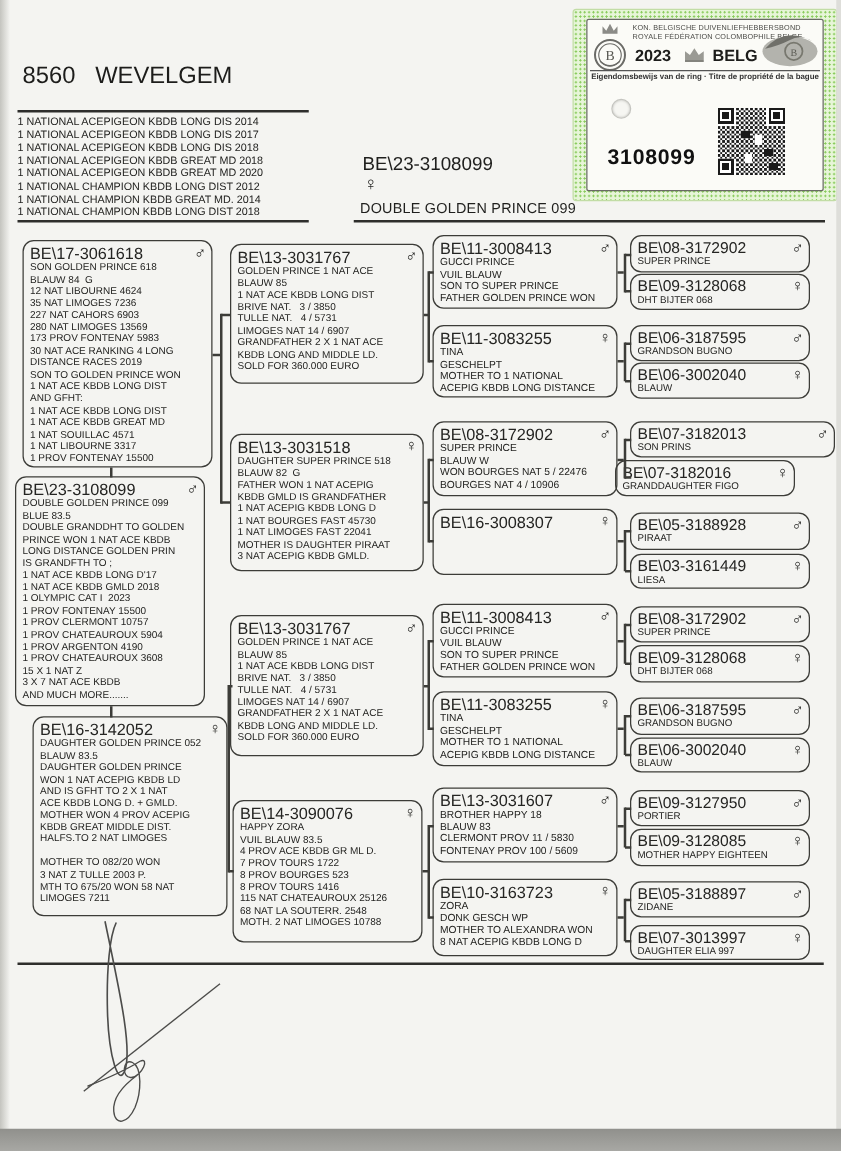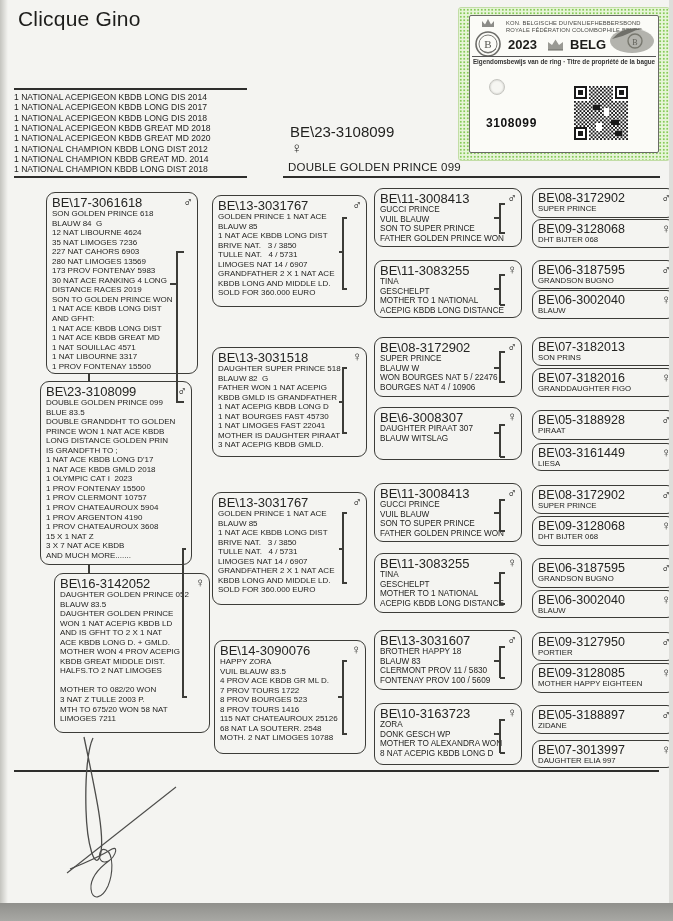--- a/index.html
+++ b/index.html
@@ -12,21 +12,21 @@
   
   .rule{position:absolute;background:#2e2e2c;}
   .ach{font-size:8.6px;line-height:10.35px;color:#2a2a28;white-space:pre;}
   .ach div{white-space:pre;}
   
   .subj-ring{font-size:15px;color:#1f1f1d;}
   .subj-sex{font-size:15px;font-weight:700;color:#1f1f1d;}
   .subj-name{font-size:11.5px;color:#1f1f1d;letter-spacing:.2px;}
   
   .pbox{position:absolute;border:1.6px solid #3c3c38;border-radius:9px;box-sizing:border-box;
-        padding:2px 4px 1px 5px;background:transparent;margin-left:28px;}
+        padding:2px 4px 1px 5px;background:transparent;}
   .phead{display:flex;justify-content:space-between;align-items:flex-start;height:14px;}
   .ring{font-size:13px;color:#242422;white-space:pre;}
   .sex{font-size:13px;font-weight:700;line-height:13px;color:#242422;}
   .bl{white-space:pre;color:#242422;}
   .g1 .bl,.g2 .bl{font-size:8px;line-height:9.55px;}
   .g3 .bl{font-size:8.2px;line-height:9.7px;}
   .g4 .ring{font-size:12.5px;}
   .g4 .bl{font-size:7.8px;line-height:8.5px;}
   .conn{position:absolute;background:#3c3c38;}
   
@@ -36,35 +36,35 @@
            background-size:3.5px 3.5px;border:1px solid #c2ddA6;}
   #sticker-panel{position:absolute;left:10px;top:7px;width:188px;height:136px;background:#fbfbf7;
            border:1.2px solid #6a6a66;border-radius:2px;}
   .fed{position:absolute;left:36px;font-size:5.8px;color:#4a4a46;letter-spacing:.15px;white-space:nowrap;}
   .yearword{position:absolute;font-size:13px;font-weight:700;color:#1c1c1a;}
   .sticker-sub{position:absolute;left:2px;top:42px;width:184px;text-align:center;
            font-size:6.3px;font-weight:700;color:#333;white-space:nowrap;}
   .sticker-div{position:absolute;left:2px;top:40px;width:184px;height:1px;background:#555;}
   #hole{position:absolute;left:19px;top:63px;width:14px;height:14px;border-radius:50%;
         background:#f6f6f2;border:1px solid #c5c5c0;box-shadow:inset 0 0 2px #b9b9b4;}
-  #ringnum{position:absolute;left:16px;top:100px;font-size:12px;font-weight:700;
+  #ringnum{position:absolute;left:16px;top:100px;font-size:17px;font-weight:700;
         letter-spacing:.6px;color:#111;}
   
   #edge-left{position:absolute;left:0;top:0;width:8px;height:921px;
         background:linear-gradient(to right,#c4c4bf,rgba(244,244,241,0));}
   #edge-bottom{position:absolute;left:0;top:903px;width:673px;height:18px;
         background:linear-gradient(to bottom,#90908c,#a8a8a4);}
   #edge-right{position:absolute;left:669px;top:0;width:4px;height:921px;background:#dededa;}
 </style>
 </head>
 <body>
 
 <div id="page">
 
-  <div class="abs owner-name" style="left:18px;top:7px">Clicque Gino</div>
+  <div class="abs owner-line" style="left:18px;top:50px">8560   WEVELGEM</div>
 
   <div class="rule" style="left:14px;top:88px;width:233px;height:1.5px"></div>
   <div class="abs ach" style="left:14px;top:92px"><div class="bl">1 NATIONAL ACEPIGEON KBDB LONG DIS 2014</div><div class="bl">1 NATIONAL ACEPIGEON KBDB LONG DIS 2017</div><div class="bl">1 NATIONAL ACEPIGEON KBDB LONG DIS 2018</div><div class="bl">1 NATIONAL ACEPIGEON KBDB GREAT MD 2018</div><div class="bl">1 NATIONAL ACEPIGEON KBDB GREAT MD 2020</div><div class="bl">1 NATIONAL CHAMPION KBDB LONG DIST 2012</div><div class="bl">1 NATIONAL CHAMPION KBDB GREAT MD. 2014</div><div class="bl">1 NATIONAL CHAMPION KBDB LONG DIST 2018</div></div>
   <div class="rule" style="left:14px;top:176px;width:233px;height:2px"></div>
 
   <div class="abs subj-ring" style="left:290px;top:123px">BE\23-3108099</div>
   <div class="abs subj-sex" style="left:291px;top:139px">♀</div>
   <div class="abs subj-name" style="left:288px;top:161px">DOUBLE GOLDEN PRINCE 099</div>
   <div class="rule" style="left:283px;top:176px;width:377px;height:2px"></div>
 
@@ -305,26 +305,22 @@
       </div>
     <div class="plines">
         <div class="bl">SUPER PRINCE</div>
         <div class="bl">BLAUW W</div>
         <div class="bl">WON BOURGES NAT 5 / 22476</div>
         <div class="bl">BOURGES NAT 4 / 10906</div>
       </div>
   </div>
   <div class="pbox g3" style="left:346px;top:407px;width:148px;height:53px">
     <div class="phead">
-        <span class="ring">BE\6-3008307</span>
-        <span class="sex">♀</span>
-      </div>
-    <div class="plines">
-        <div class="bl">DAUGHTER PIRAAT 307</div>
-        <div class="bl">BLAUW WITSLAG</div>
+        <span class="ring">BE\16-3008307</span>
+        <span class="sex">♀</span>
       </div>
   </div>
   <div class="pbox g3" style="left:346px;top:483px;width:148px;height:59px">
     <div class="phead">
         <span class="ring">BE\11-3008413</span>
         <span class="sex">♂</span>
       </div>
     <div class="plines">
         <div class="bl">GUCCI PRINCE</div>
         <div class="bl">VUIL BLAUW</div>
@@ -407,21 +403,21 @@
   </div>
   <div class="pbox g4" style="left:504px;top:337px;width:164px;height:29px">
     <div class="phead">
         <span class="ring">BE\07-3182013</span>
         <span class="sex">♂</span>
       </div>
     <div class="plines">
         <div class="bl">SON PRINS</div>
       </div>
   </div>
-  <div class="pbox g4" style="left:504px;top:368px;width:144px;height:29px">
+  <div class="pbox g4" style="left:492px;top:368px;width:144px;height:29px">
     <div class="phead">
         <span class="ring">BE\07-3182016</span>
         <span class="sex">♀</span>
       </div>
     <div class="plines">
         <div class="bl">GRANDDAUGHTER FIGO</div>
       </div>
   </div>
   <div class="pbox g4" style="left:504px;top:410px;width:144px;height:30px">
     <div class="phead">

